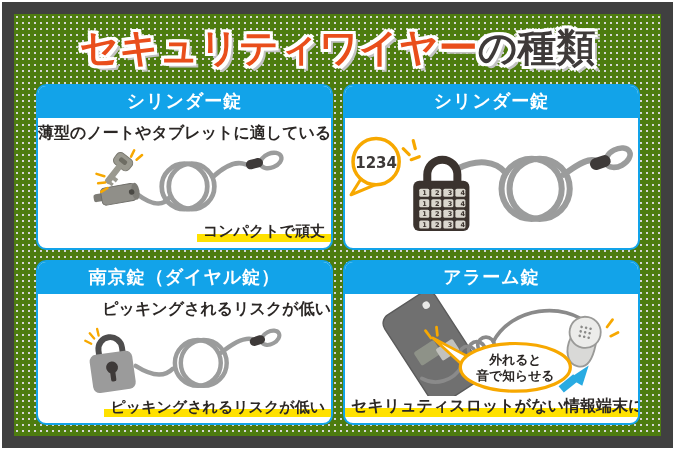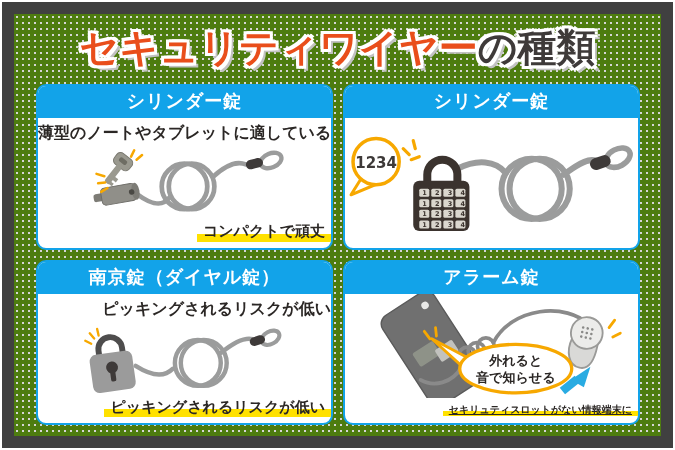--- a/index.html
+++ b/index.html
@@ -47,21 +47,21 @@
     padding-top:5px;letter-spacing:0px;flex:0 0 auto;white-space:nowrap;
   }
   .panel-art{flex:1 1 auto;position:relative;min-height:0;}
   .panel-art svg{position:absolute;inset:0;width:100%;height:100%;}
   .panel-foot{flex:0 0 auto;text-align:right;padding-bottom:6px;white-space:nowrap;}
   .hl{
     display:inline-block;font-weight:bold;font-size:15px;color:#2b2725;
     background:linear-gradient(180deg, rgba(0,0,0,0) 58%, #FFE100 58%);
     padding:0 6px;line-height:1.3;
   }
-  .hl-small{font-size:10px;text-decoration:underline;}
+  .hl-small{font-size:16px;}
   svg text{font-family:"DejaVu Sans","Liberation Sans",sans-serif;}
 </style>
 </head>
 <body>
 
 <div class="frame">
   <div class="content">
 
     <div class="title-wrap">
       <span class="title">

